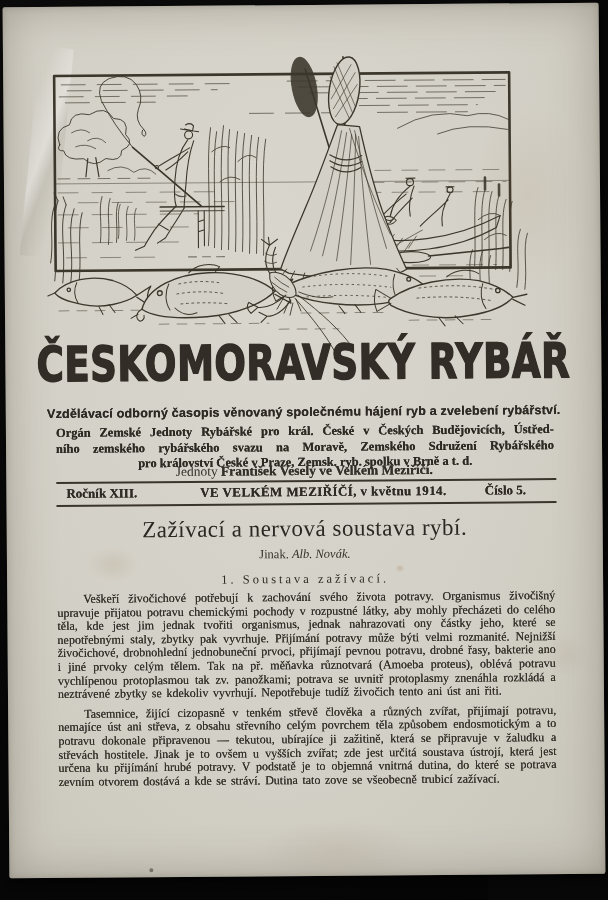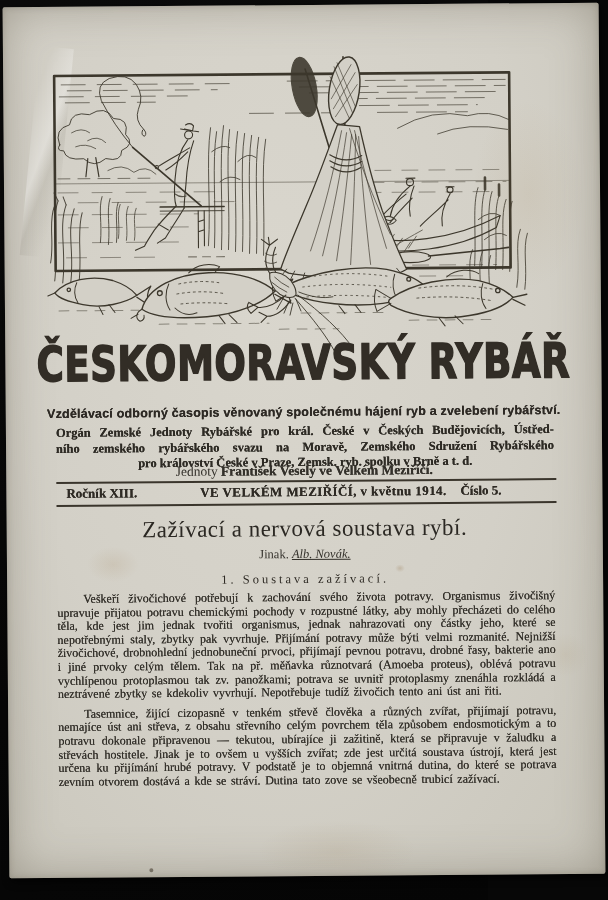--- a/index.html
+++ b/index.html
@@ -37,25 +37,25 @@
   .organ .cline{text-align:center;}
   .editor-line{position:absolute;left:0;top:458px;width:100%;text-align:center;font-size:13.5px;color:#33302a;}
   .editor-line b{text-shadow:0 0 .3px #33302a;}
   .rule{position:absolute;left:50px;width:500px;background:#3a352c;}
   .rule-1{top:475px;height:2px;}
   .rule-2{top:498px;height:2.4px;}
   .info-row{position:absolute;left:50px;top:479px;width:500px;display:flex;align-items:baseline;
     font-weight:bold;font-size:13px;color:#2e2a24;text-shadow:0 0 .3px #2e2a24;}
   .info-row .vol{width:120px;text-align:left;padding-left:10px;}
   .info-row .mid{flex:1;text-align:center;letter-spacing:.4px;}
-  .info-row .num{width:90px;text-align:left;padding-right:6px;}
+  .info-row .num{width:90px;text-align:center;padding-right:6px;}
   .article-title{position:absolute;left:0;top:511px;width:100%;text-align:center;
     font-size:23px;color:#2b2823;letter-spacing:.5px;}
   .byline{position:absolute;left:0;top:542px;width:100%;text-align:center;font-size:12.5px;color:#33302a;}
-  .byline .it{font-style:italic;text-decoration:underline;}
+  .byline .it{font-style:italic;}
   .section-heading{position:absolute;left:0;top:567px;width:100%;text-align:center;
     font-size:12.5px;letter-spacing:3px;color:#2e2a24;}
   .body-text{position:absolute;left:50px;top:586px;width:498px;
     font-size:12px;line-height:13.6px;text-align:justify;color:#34312b;word-spacing:1.6px;
     text-shadow:0 0 .25px #34312b;}
   .body-text p{margin:0 0 6px 0;text-indent:26px;}
   svg .ink{stroke:#3c372c;fill:none;stroke-linecap:round;stroke-linejoin:round;}
 </style>
 </head>
 <body>

